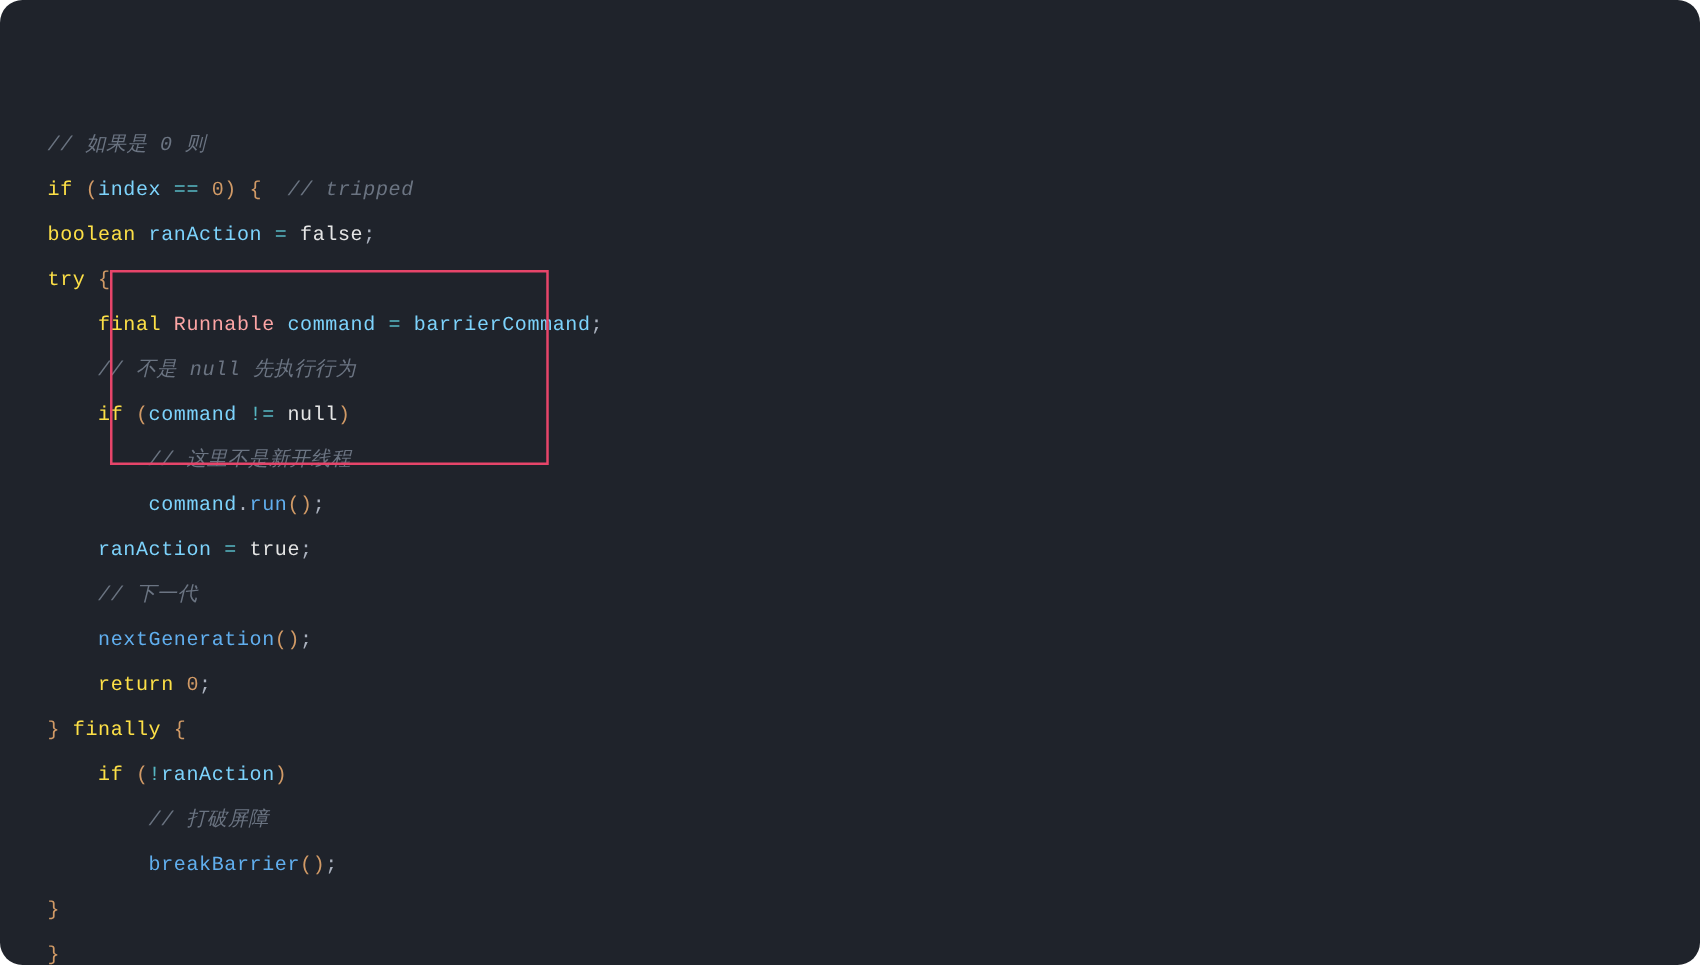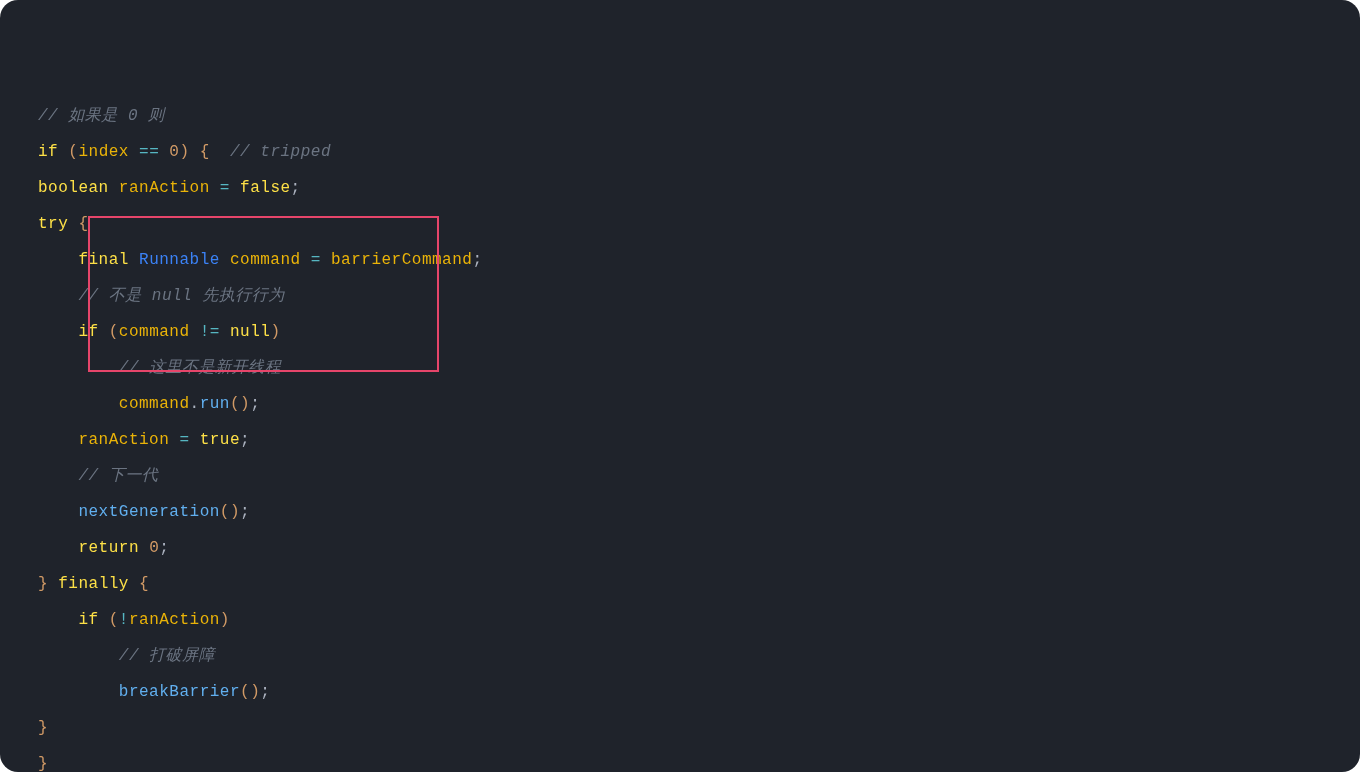--- a/index.html
+++ b/index.html
@@ -25,23 +25,23 @@
     letter-spacing: 0.5px;
     color: #cfd3db;
     white-space: pre;
   }
   .line { display: block; position: relative; }
   .c-cm  { color: #6b7482; font-style: italic; }       
   .c-kw  { color: #fde047; }                             
   .c-br  { color: #d19a66; }                             
   .c-op  { color: #56b6c2; }                             
   .c-num { color: #d19a66; }                             
-  .c-bool{ color: #fde047; }                             
-  .c-typ { color: #3b82f6; }                             
-  .c-id  { color: #eab308; }                             
+  .c-bool{ color: #e5e5e5; }                             
+  .c-typ { color: #fca5a5; }                             
+  .c-id  { color: #7dd3fc; }                             
   .c-fn  { color: #61afef; font-family: Liberation Mono, monospace; }                             
   .c-pl  { color: #abb2bf; }                             
   .c-bang{ color: #56b6c2; }
 
   .highlight-box {
     position: absolute;
     border: 2.5px solid #e6456a;
     pointer-events: none;
     left: 88px;
     top: 216px;

